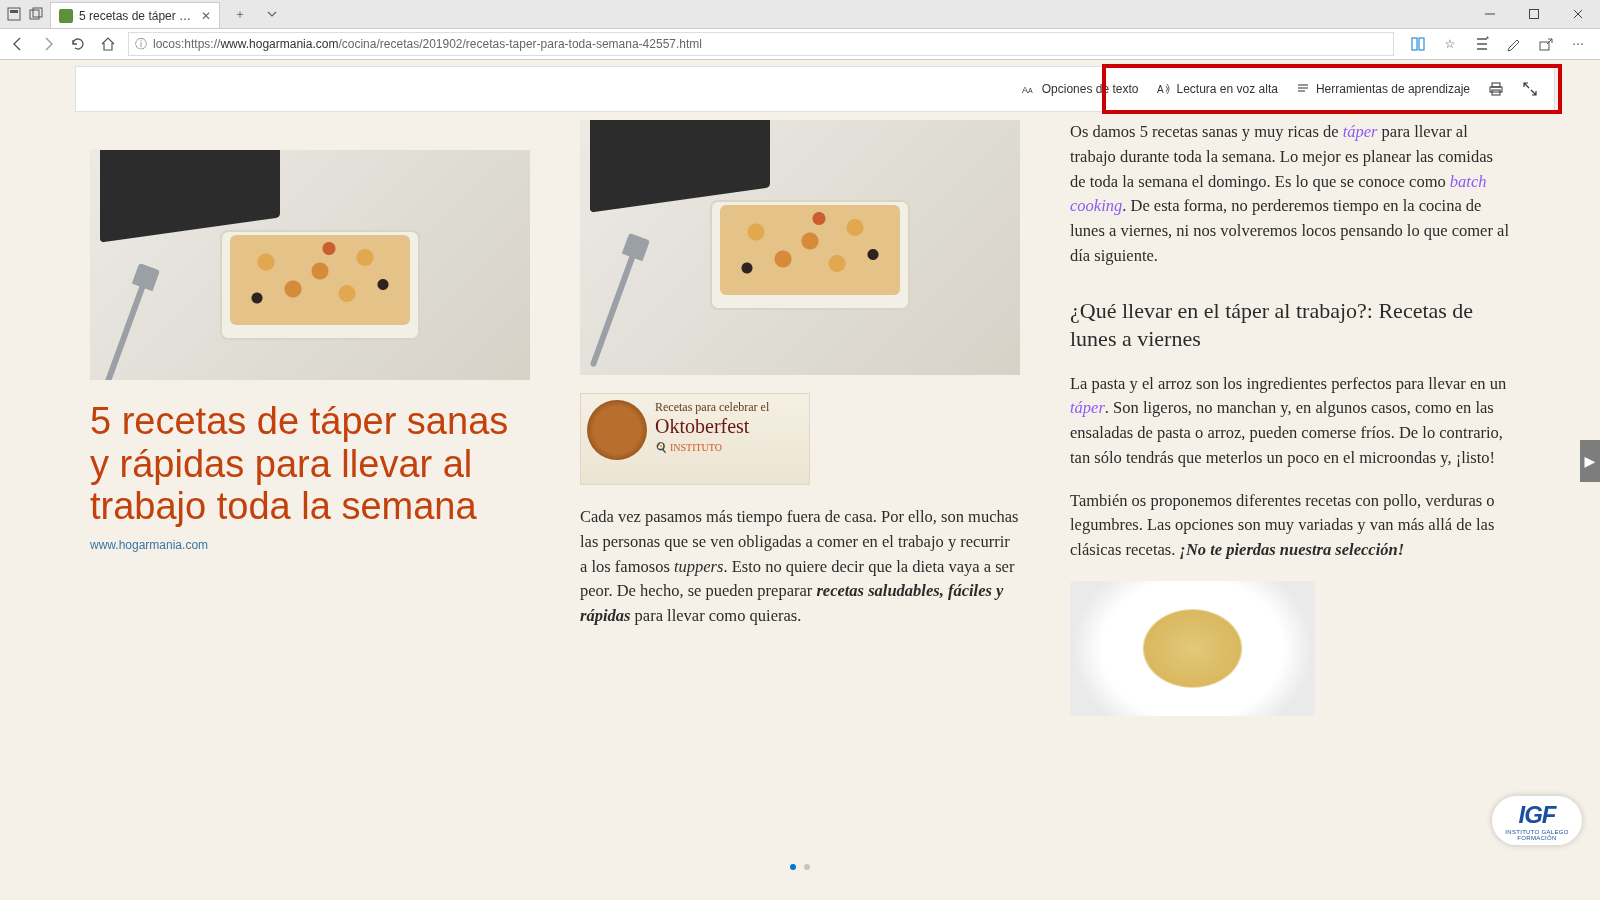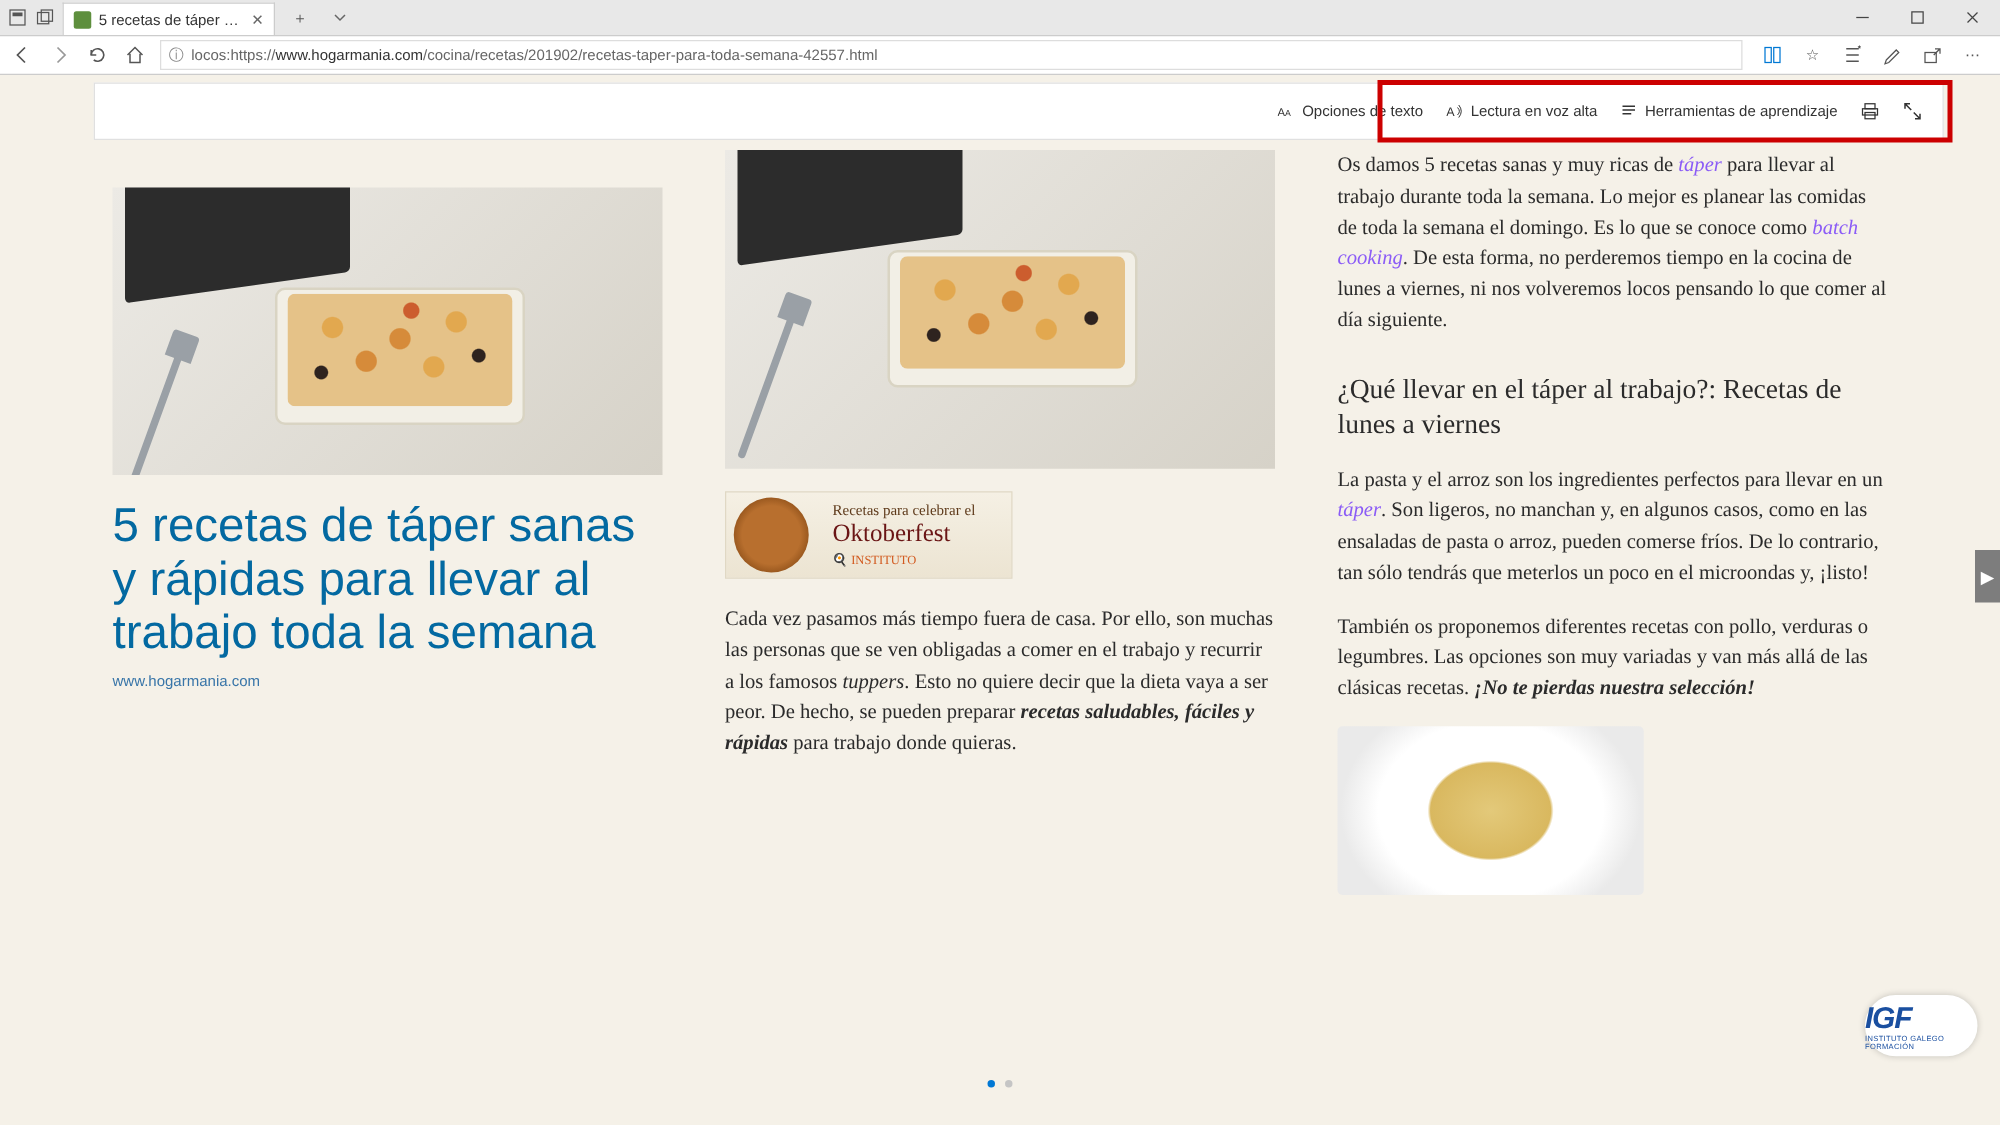--- a/index.html
+++ b/index.html
@@ -26,38 +26,38 @@
   .red-box { position: absolute; top: 4px; right: 38px; width: 460px; height: 50px; border: 4px solid #c00; pointer-events: none; }
   .columns { position: absolute; top: 60px; left: 0; right: 0; bottom: 80px; display: flex; padding: 0 90px; gap: 50px; font-family: Georgia, 'Times New Roman', serif; color: #2b2b2b; }
   .col { flex: 1; }
   .hero { width: 100%; height: 230px; margin: 30px 0 20px; background: linear-gradient(135deg, #eceae5 0%, #d6d2c8 100%); position: relative; overflow: hidden; }
   .hero2 { width: 100%; height: 255px; margin: 0 0 18px; background: linear-gradient(135deg, #eceae5 0%, #d6d2c8 100%); position: relative; overflow: hidden; }
   .laptop { position: absolute; top: -30px; left: 10px; width: 180px; height: 110px; background: #2c2c2c; transform: skewY(-8deg); border-radius: 4px; }
   .taper-box { position: absolute; top: 80px; left: 130px; width: 200px; height: 110px; background: #f2efe6; border: 2px solid #d9d4c3; border-radius: 8px; }
   .pasta { position: absolute; top: 85px; left: 140px; width: 180px; height: 90px; border-radius: 6px; background: radial-gradient(circle at 20% 30%, #e2a84f 8px, transparent 9px), radial-gradient(circle at 50% 40%, #d68b3a 8px, transparent 9px), radial-gradient(circle at 75% 25%, #e2a84f 8px, transparent 9px), radial-gradient(circle at 35% 60%, #d68b3a 8px, transparent 9px), radial-gradient(circle at 65% 65%, #e2a84f 8px, transparent 9px), radial-gradient(circle at 85% 55%, #2e231f 5px, transparent 6px), radial-gradient(circle at 15% 70%, #2e231f 5px, transparent 6px), radial-gradient(circle at 55% 15%, #cc5d2e 6px, transparent 7px), #e5c288; }
   .fork { position: absolute; top: 130px; left: 30px; width: 6px; height: 120px; background: #9aa0a6; transform: rotate(20deg); border-radius: 3px; }
   .fork::before { content: ''; position: absolute; top: -18px; left: -8px; width: 22px; height: 22px; background: #9aa0a6; border-radius: 3px 3px 0 0; }
-  h1 { font-family: "Segoe UI Light", "Segoe UI", Arial, sans-serif; font-weight: 400; font-size: 38px; line-height: 1.12; margin-bottom: 10px; color: #0369a1; }
+  h1 { font-family: "Segoe UI Light", "Segoe UI", Arial, sans-serif; font-weight: 400; font-size: 38px; line-height: 1.12; margin-bottom: 10px; color: #c2410c; }
   .src { font-family: "Segoe UI", Arial, sans-serif; font-size: 12px; color: #3875a8; }
   .bodytext { font-size: 16.5px; line-height: 1.5; margin-bottom: 18px; }
   .bodytext a { color: #8b5cf6; font-style: italic; text-decoration: none; }
   .bodytext em { font-style: italic; }
   .bodytext strong { font-weight: bold; font-style: italic; }
   h2 { font-size: 22px; line-height: 1.3; margin: 28px 0 18px; font-weight: normal; }
-  .okt { width: 230px; height: 70px; background: linear-gradient(#f5f0e4, #ece4d2); border: 1px solid #e0d8c4; margin-bottom: 20px; display: flex; align-items: center; padding: 6px; gap: 19px; }
+  .okt { width: 230px; height: 92px; background: linear-gradient(#f5f0e4, #ece4d2); border: 1px solid #e0d8c4; margin-bottom: 20px; display: flex; align-items: flex-start; padding: 6px; gap: 8px; }
   .pretzel { width: 60px; height: 60px; border-radius: 50%; background: radial-gradient(circle, #b86f2e 55%, #9c5a20 70%); position: relative; }
   .okt-txt { font-size: 12px; color: #5e3a1a; line-height: 1.2; }
   .okt-title { font-family: serif; font-size: 20px; color: #6a1515; font-weight: normal; }
   .okt-brand { font-size: 10px; color: #d25a1f; margin-top: 4px; }
   .plate { width: 245px; height: 135px; margin-top: 12px; background: radial-gradient(ellipse 120px 95px at center, #e3c97a 0%, #d9b85f 40%, #fff 42%, #fff 75%, #eaeaea 100%); border-radius: 4px; }
   .dots { position: absolute; bottom: 30px; left: 50%; transform: translateX(-50%); display: flex; gap: 8px; }
   .dot { width: 6px; height: 6px; border-radius: 50%; background: #c5c5c5; }
   .dot.active { background: #0078d4; }
   .side-arrow { position: absolute; right: 0; top: 380px; width: 20px; height: 42px; background: #7d7d7d; color: #fff; display: flex; align-items: center; justify-content: center; font-size: 14px; }
-  .igf { position: absolute; right: 18px; bottom: 55px; width: 90px; height: 49px; background: #fff; border-radius: 30px; box-shadow: 0 0 6px rgba(0,0,0,.2); display: flex; flex-direction: column; justify-content: center; font-family: Arial, sans-serif; }
+  .igf { position: absolute; right: 18px; bottom: 55px; width: 90px; height: 49px; background: #fff; border-radius: 30px; box-shadow: 0 0 6px rgba(0,0,0,.2); display: flex; flex-direction: column; align-items: center; justify-content: center; font-family: Arial, sans-serif; }
   .igf-main { font-size: 24px; font-weight: 900; color: #1a4fa0; font-style: italic; letter-spacing: -1px; }
   .igf-sub { font-size: 6px; color: #1a4fa0; letter-spacing: 0.3px; }
   svg { display: block; }
 </style>
 </head>
 <body>
 
 <div class="titlebar">
   <div class="tb-left">
     <div class="tb-icon">
@@ -228,21 +228,21 @@
       </div>
       <div class="okt">
         <div class="pretzel"></div>
         <div class="okt-txt">
           <div>Recetas para celebrar el</div>
           <div class="okt-title">Oktoberfest</div>
           <div class="okt-brand">🍳 INSTITUTO</div>
         </div>
       </div>
       <p class="bodytext">
-        <span>Cada vez pasamos más tiempo fuera de casa. Por ello, son muchas las personas que se ven obligadas a comer en el trabajo y recurrir a los famosos </span><em>tuppers</em><span>. Esto no quiere decir que la dieta vaya a ser peor. De hecho, se pueden preparar </span><strong>recetas saludables, fáciles y rápidas</strong><span> para trabajo donde quieras.</span>
+        <span>Cada vez pasamos más tiempo fuera de casa. Por ello, son muchas las personas que se ven obligadas a comer en el trabajo y recurrir a los famosos </span><em>tuppers</em><span>. Esto no quiere decir que la dieta vaya a ser peor. De hecho, se pueden preparar </span><strong>recetas saludables, fáciles y rápidas</strong><span> para llevar como quieras.</span>
       </p>
     </div>
 
     <div class="col">
       <p class="bodytext">
         <span>Os damos 5 recetas sanas y muy ricas de </span><a>táper</a><span> para llevar al trabajo durante toda la semana. Lo mejor es planear las comidas de toda la semana el domingo. Es lo que se conoce como </span><a>batch cooking</a><span>. De esta forma, no perderemos tiempo en la cocina de lunes a viernes, ni nos volveremos locos pensando lo que comer al día siguiente.</span>
       </p>
       <h2>¿Qué llevar en el táper al trabajo?: Recetas de lunes a viernes</h2>
       <p class="bodytext">
         <span>La pasta y el arroz son los ingredientes perfectos para llevar en un </span><a>táper</a><span>. Son ligeros, no manchan y, en algunos casos, como en las ensaladas de pasta o arroz, pueden comerse fríos. De lo contrario, tan sólo tendrás que meterlos un poco en el microondas y, ¡listo!</span>

